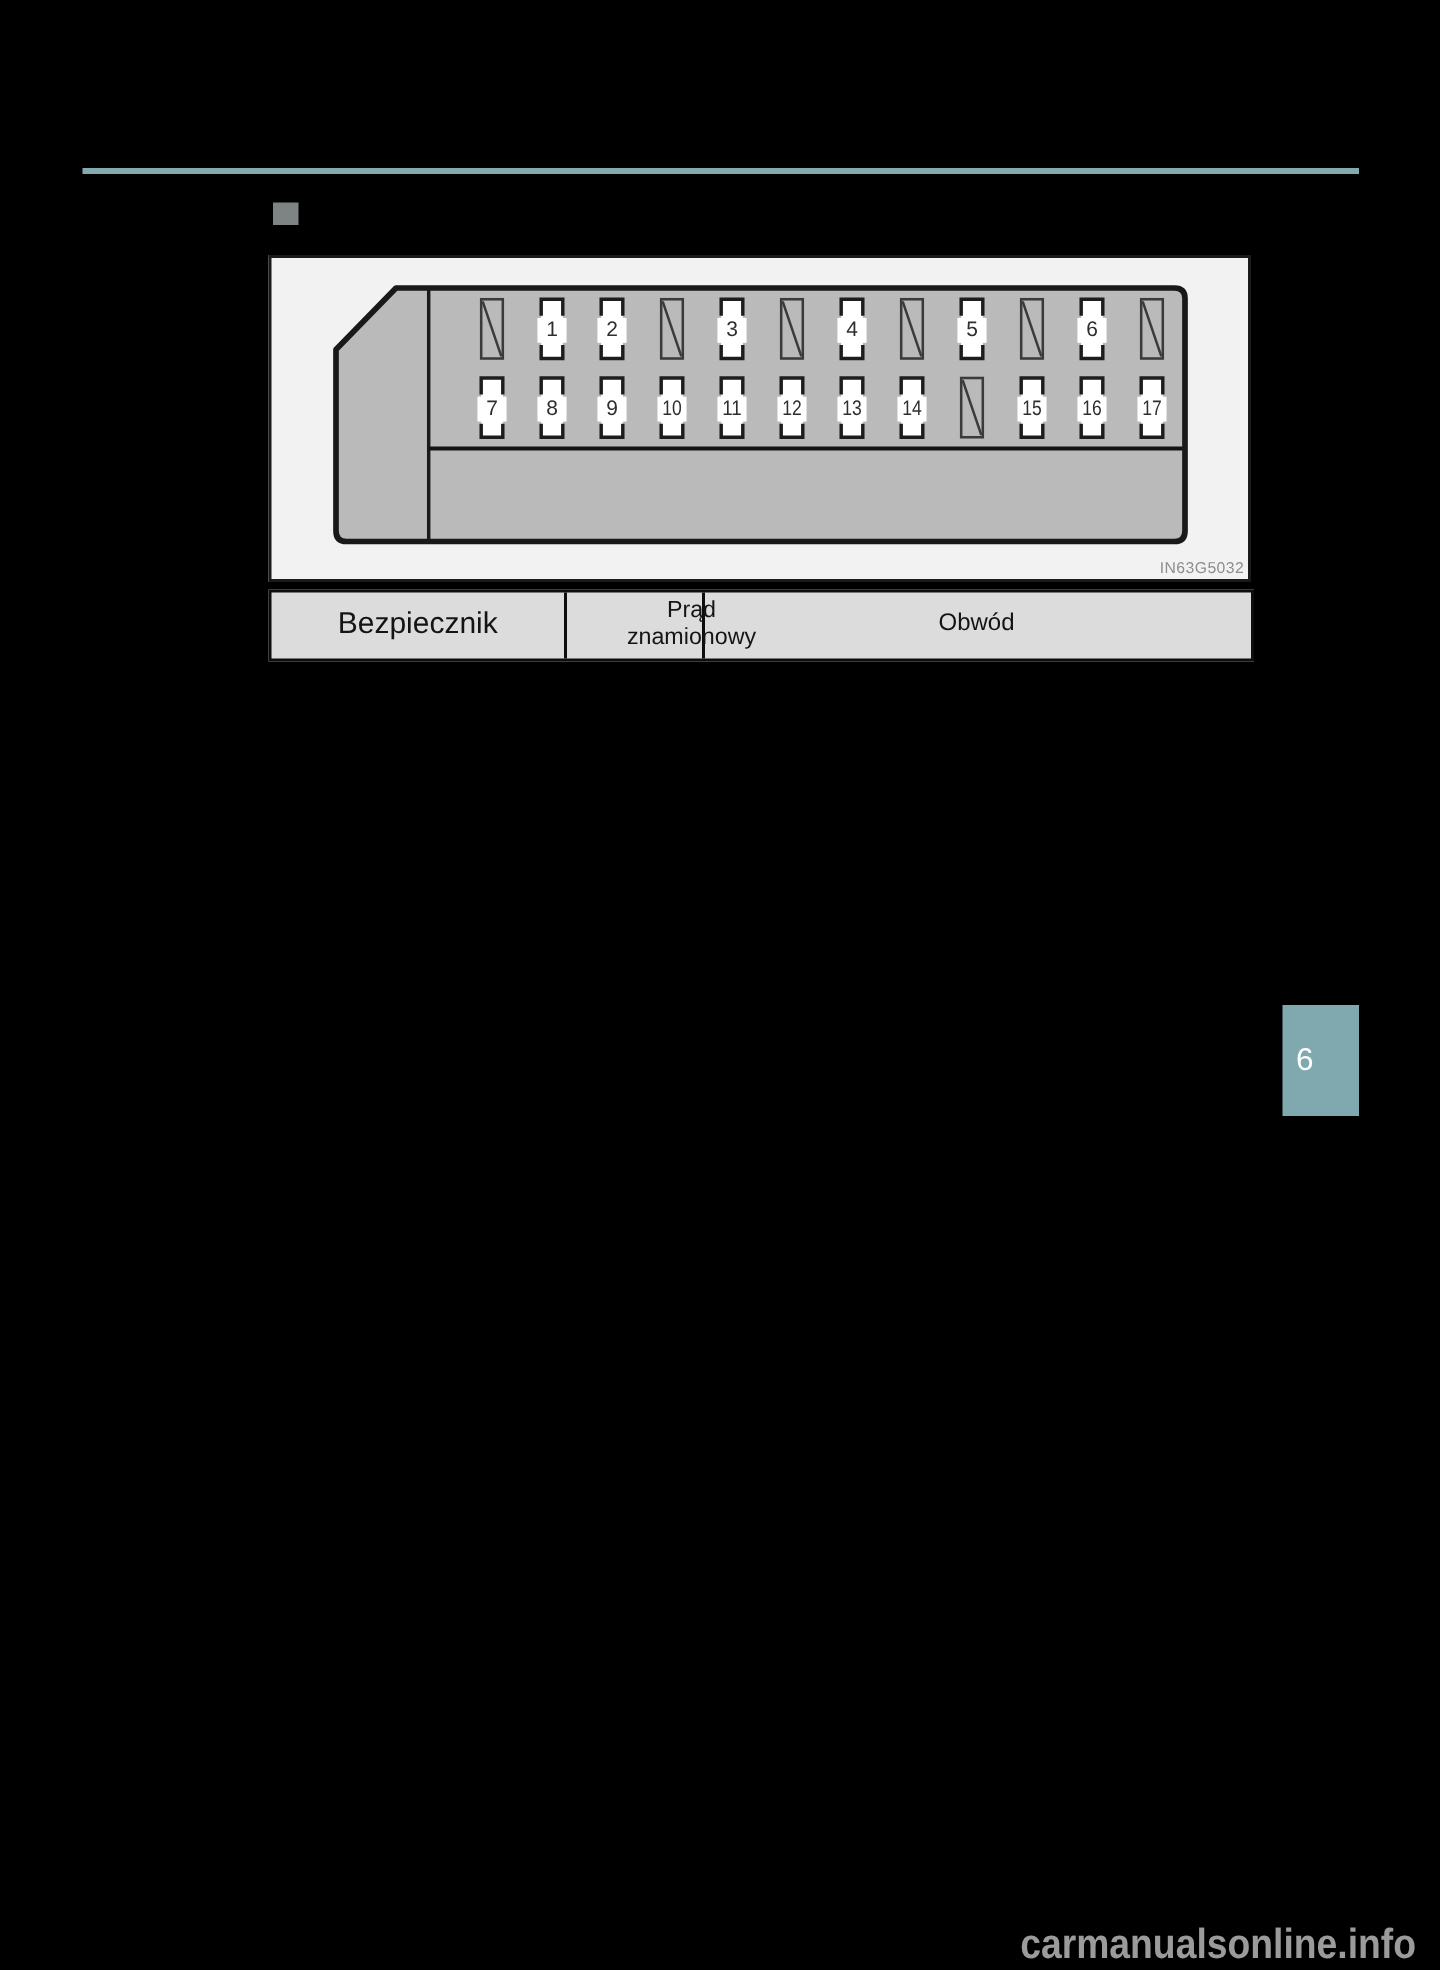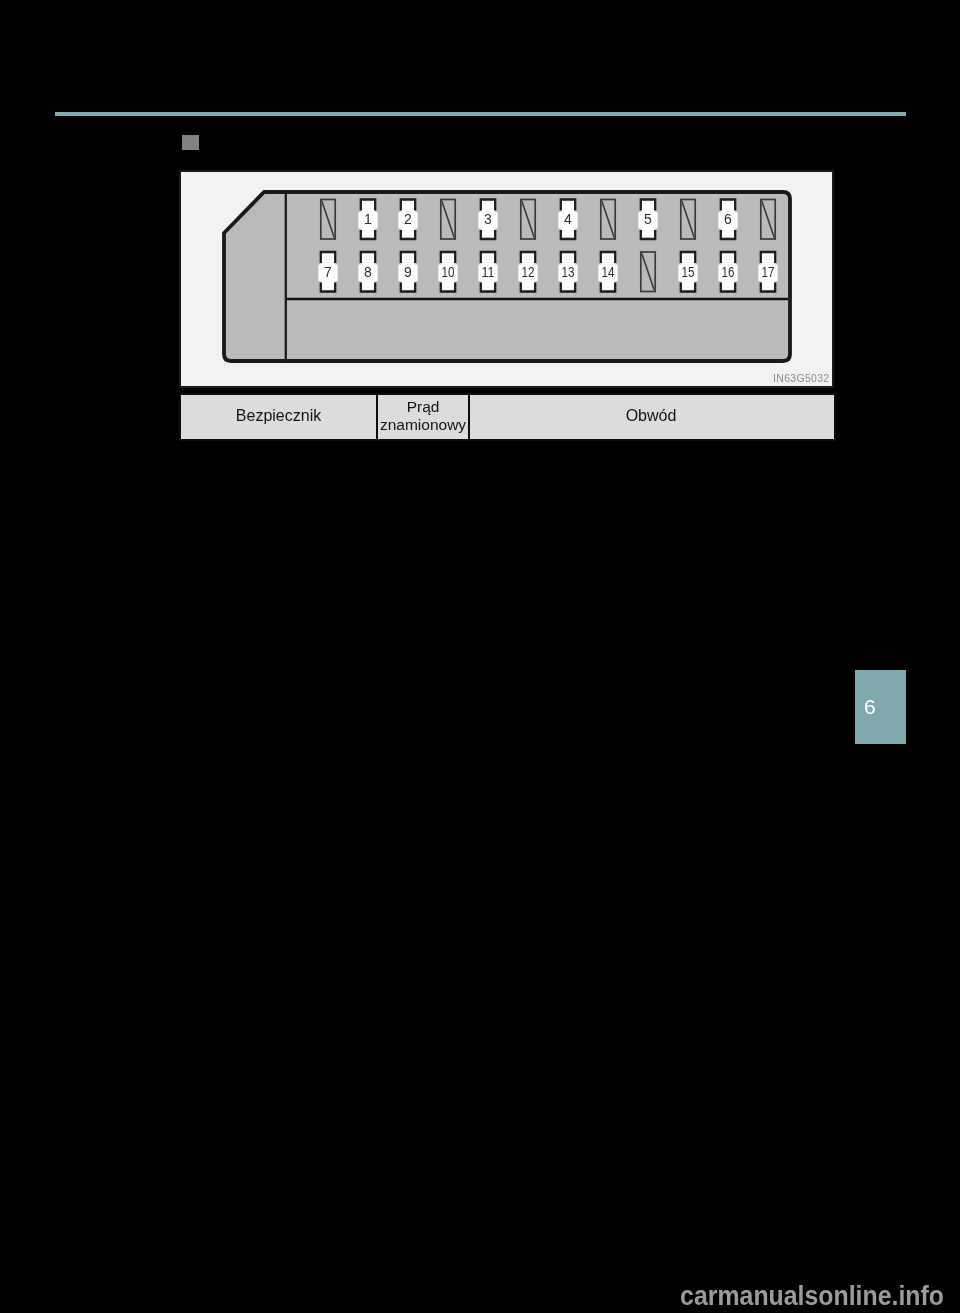--- a/index.html
+++ b/index.html
@@ -197,23 +197,23 @@
 
   <text x="829.5" y="382.3" text-anchor="end" font-size="10.5" fill="#8d8d8d" letter-spacing="0.3">IN63G5032</text>
 </svg>
 
 <div class="abs" style="left:179px;top:393px;width:653px;height:44px;border:2px solid #0d0d0d;background:#dcdcdc;"></div>
 
 <div class="abs" style="left:376px;top:395px;width:2px;height:44px;background:#0d0d0d;"></div>
 
 <div class="abs" style="left:468px;top:395px;width:2px;height:44px;background:#0d0d0d;"></div>
 
-<div class="abs" style="left:181px;top:393.5px;width:195px;height:44px;line-height:44px;text-align:center;font-size:16px;color:#141414;">Bezpiecznik</div>
-
-<div class="abs" style="left:378px;top:398px;width:90px;text-align:center;font-size:15.5px;line-height:18px;color:#141414;">Prąd<br>znamionowy</div>
+<div class="abs" style="left:181px;top:393.5px;width:195px;height:44px;line-height:44px;text-align:center;font-size:20px;color:#141414;">Bezpiecznik</div>
+
+<div class="abs" style="left:378px;top:398px;width:90px;text-align:center;font-size:15.5px;line-height:18px;color:#141414;padding-left:38px;">Prąd<br>znamionowy</div>
 
 <div class="abs" style="left:470px;top:393.5px;width:362px;height:44px;line-height:44px;text-align:center;font-size:16px;color:#141414;">Obwód</div>
 
 <div class="abs" style="left:855px;top:670px;width:51px;height:74px;background:#7fa9ae;"></div>
 
 <div class="abs" style="left:855px;top:670px;width:51px;height:74px;line-height:74px;padding-left:9px;box-sizing:border-box;font-size:21px;color:#ffffff;">6</div>
 
 <div class="abs" style="left:0px;top:1280px;width:944px;text-align:right;font-size:28px;font-weight:bold;color:#9b9b9b;transform:scaleX(0.888);transform-origin:100% 50%;">carmanualsonline.info</div>
 
 </body></html>

